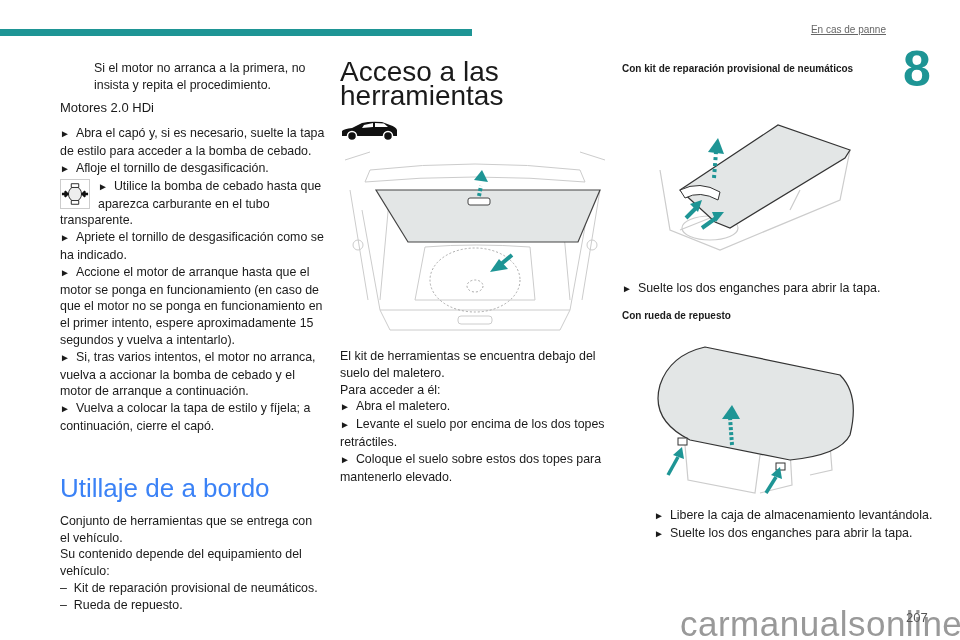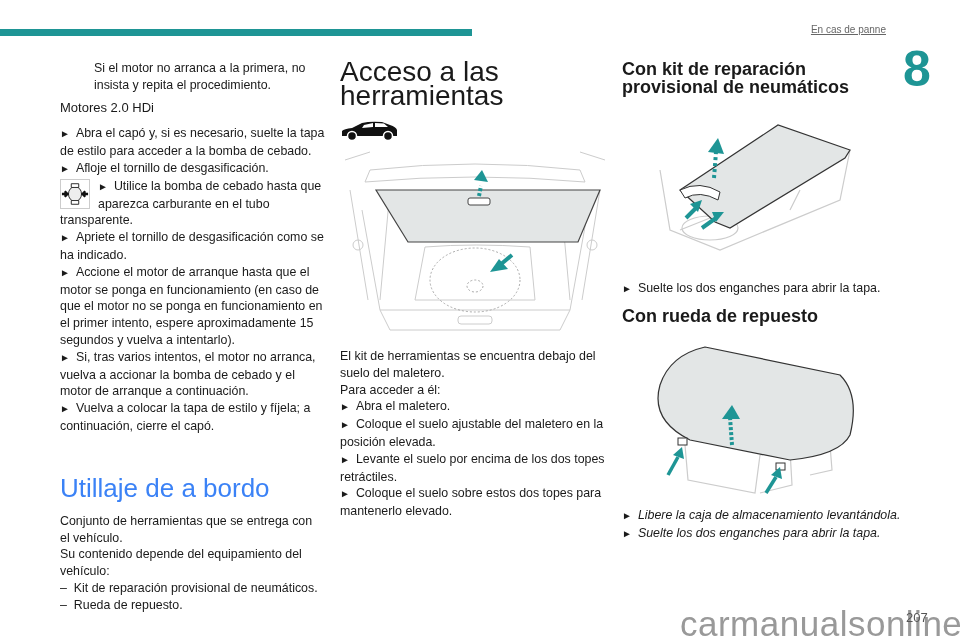--- a/index.html
+++ b/index.html
@@ -14,35 +14,35 @@
   .col1 { left: 60px; width: 265px; }
   .col2 { left: 340px; width: 270px; }
   .col3 { left: 622px; width: 270px; }
 
   p { margin: 0; }
   .mb6 { margin-bottom: 6px; margin-left: 34px; }
 
   h3 { font-size: 13px; font-weight: normal; margin: 6px 0 9px 0; }
   h2 { font-size: 28px; font-weight: normal; line-height: 24px; margin: 0 0 12px 0; }
   h1 { font-size: 26px; font-weight: normal; color: #3b82f6; line-height: 30px; margin: 38px 0 10px 0; }
-  h4 { font-size: 18px; font-weight: bold; line-height: 18px; }
+  h4 { font-size: 10px; font-weight: bold; line-height: 18px; }
 
   .tri { display: inline-block; font-size: 10px; margin-right: 6px; }
   .step { position: relative; }
 
   .pump-icon { float: left; width: 30px; height: 30px; border: 1px solid #ccc; margin: 1px 8px 0 0; }
 
   .car-icon { display: block; margin: 10px 0 8px 0; }
   .fig-trunk { display: block; margin: 0 0 8px 0; }
   .fig-kit { position: absolute; left: 640px; top: 110px; }
   .fig-wheel { position: absolute; left: 640px; top: 335px; }
 
   .col3-b { position: absolute; left: 622px; top: 280px; width: 280px; font-size: 12.4px; line-height: 16.8px; }
   .col3-c { position: absolute; left: 622px; top: 307px; width: 280px; }
-  .col3-d { position: absolute; left: 622px; top: 507px; width: 280px; font-size: 12.4px; line-height: 16.8px; font-style: italic; }
+  .col3-d { position: absolute; left: 654px; top: 507px; width: 280px; font-size: 12.4px; line-height: 16.8px; }
 
   .watermark { position: absolute; left: 680px; top: 604px; font-size: 35px; color: #999; letter-spacing: 0.5px; }
   .page-num { position: absolute; left: 906px; top: 610px; font-size: 13px; color: #555; }
 </style>
 </head>
 <body>
 
 <div class="top-bar"></div>
 <div class="section-title">En cas de panne</div>
 <div class="chapter-num">8</div>
@@ -100,21 +100,20 @@
     <path d="M36 40 L260 40 L238 92 L68 92 Z" fill="#e3e6e6" stroke="#444" stroke-width="1.2"></path>
     <rect x="128" y="48" width="22" height="7" rx="2" fill="#fff" stroke="#444" stroke-width="1"></rect>
     <path d="M139 46 L141 36" stroke="#1e9595" stroke-width="4" stroke-dasharray="3 2"></path>
     <path d="M134 30 L142 20 L148 32 Z" fill="#1e9595"></path>
     <path d="M172 105 L160 115" stroke="#1e9595" stroke-width="4"></path>
     <path d="M150 122 L168 119 L159 109 Z" fill="#1e9595"></path>
   </svg>
   <p>El kit de herramientas se encuentra debajo del suelo del maletero.</p>
   <p>Para acceder a él:</p>
   <p class="step"><span class="tri">►</span><span>Abra el maletero.</span></p>
-  <p class="step"><span class="tri">►</span><span>Coloque el suelo ajustable del maletero en la posición elevada.</span></p>
   <p class="step"><span class="tri">►</span><span>Levante el suelo por encima de los dos topes retráctiles.</span></p>
   <p class="step"><span class="tri">►</span><span>Coloque el suelo sobre estos dos topes para mantenerlo elevado.</span></p>
 </div>
 
 <div class="col col3">
   <h4>Con kit de reparación provisional de neumáticos</h4>
 </div>
 
 <svg class="fig-kit" width="240" height="150" viewBox="0 0 240 150">
   <g fill="none" stroke="#ccc" stroke-width="1.2">

